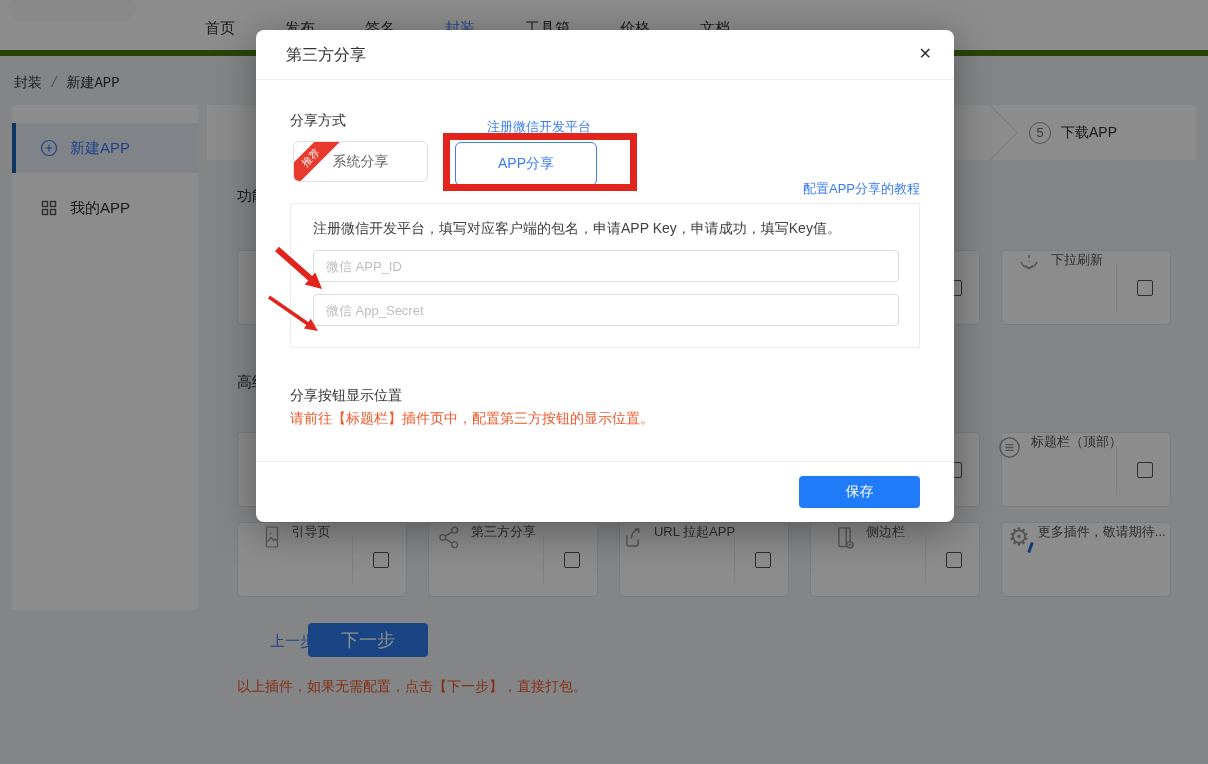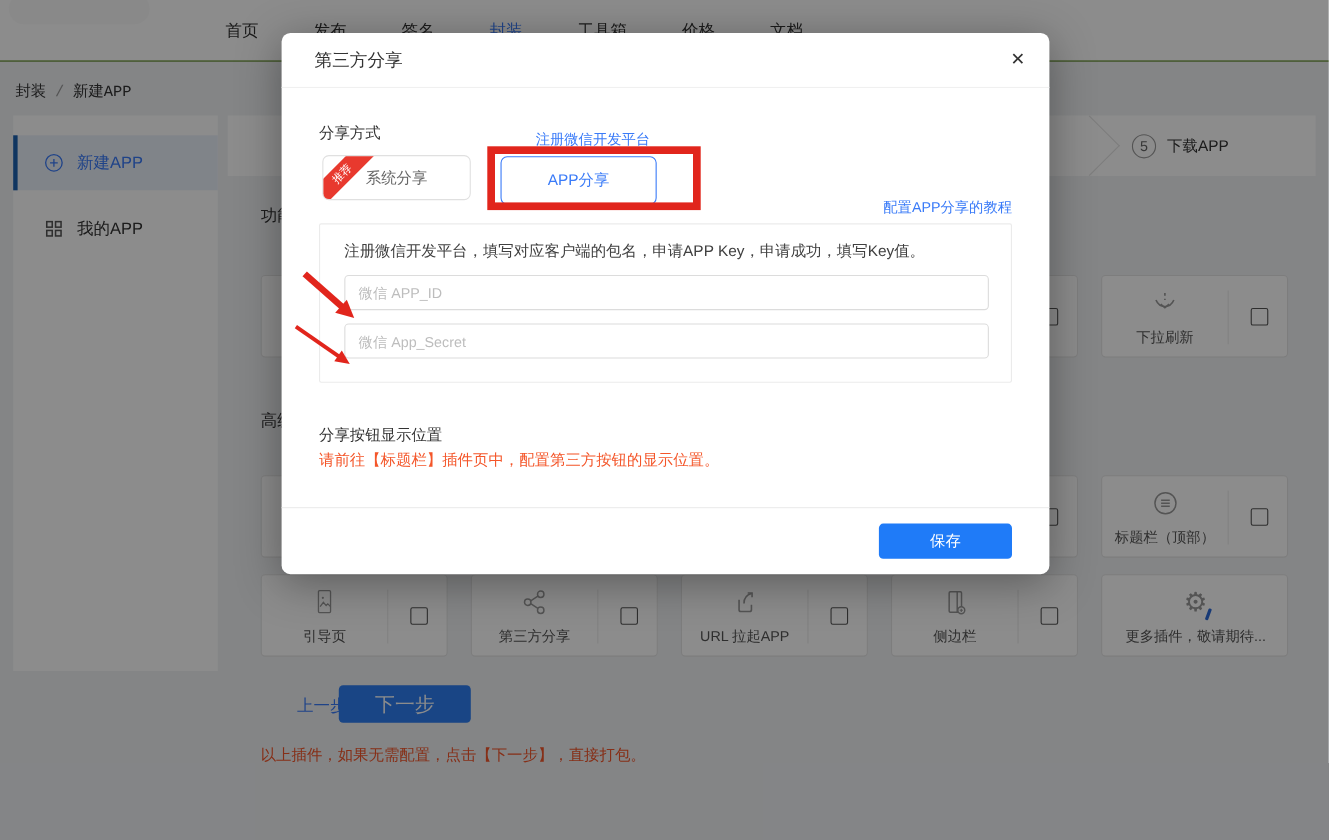--- a/index.html
+++ b/index.html
@@ -2,21 +2,21 @@
 <html><head>
 <meta charset="utf-8">
 <style>
   * { margin:0; padding:0; box-sizing:border-box; }
   html,body { width:1208px; height:764px; overflow:hidden; }
   body { font-family:"Liberation Sans","DejaVu Sans",sans-serif; background:#f0f2f5; position:relative; }
 
   .page { position:absolute; inset:0; width:1208px; height:764px; background:#f0f2f5; z-index:1; }
 
   
-  .topnav { position:absolute; left:0; top:0; width:1208px; height:56px; background:#fff; border-bottom:1px solid #4d7c0f;font-family:Liberation Serif, serif; }
+  .topnav { position:absolute; left:0; top:0; width:1208px; height:56px; background:#fff; border-bottom:6px solid #4d7c0f;font-family:Liberation Serif, serif; }
   .logo { position:absolute; left:8px; top:-6px; width:128px; height:28px; background:#fafafa; border-radius:14px; }
   .nav-items { position:absolute; left:205px; top:0; height:56px; display:flex; align-items:center; gap:50px; }
   .nav-item { font-size:15px; color:#333; cursor:pointer; white-space:nowrap; }
   .nav-item.active { color:#3a7bf8; }
 
   
   .breadcrumb { position:absolute; left:14px; top:74px; font-size:14px; color:#333;font-family:Liberation Mono, monospace; }
   .breadcrumb .sep { color:#999; margin:0 8px; }
 
   
@@ -34,21 +34,21 @@
   .step-label { font-size:14px; color:#333; }
 
   .section-title { position:absolute; left:237px; font-size:15px; color:#333; }
   .section-title.s1 { top:187px; }
   .section-title.s2 { top:373px; }
 
   
   .cards { position:absolute; left:237px; display:flex; gap:21px; }
   .cards.row1 { top:250px; } .cards.row2 { top:432px; } .cards.row3 { top:522px; }
   .card { width:170px; height:75px; background:#fff; border:1px solid #e4e4e4; border-radius:4px; position:relative; cursor:pointer; }
-  .card-main { position:absolute; left:0; top:0; width:114px; height:75px; display:flex; flex-direction:column; align-items:center; justify-content:center; gap:8px; }
+  .card-main { position:absolute; left:0; top:0; width:114px; height:75px; display:flex; flex-direction:row; align-items:flex-start; justify-content:center; gap:8px; }
   .card-label { font-size:13px; color:#555; white-space:nowrap; }
   .card-divider { position:absolute; left:114px; top:13px; width:1px; height:49px; background:#ececec; }
   .checkbox { position:absolute; left:135px; top:29px; width:16px; height:16px; border:1px solid #555; border-radius:2px; background:#fff; }
   .card.wide .card-main { width:170px; }
   .icon-wrap { position:relative; height:28px; display:flex; align-items:center; justify-content:center; }
   .gear { font-size:24px; color:#9a9a9a; line-height:26px; }
   .pen { position:absolute; right:-2px; bottom:-2px; width:3px; height:11px; background:#2d6bd8; transform:rotate(20deg); border-radius:1px; }
 
   
   .prev-link { position:absolute; left:252px; top:632px; font-size:15px; color:#3a7bf8; cursor:pointer;margin-left:18px; }

